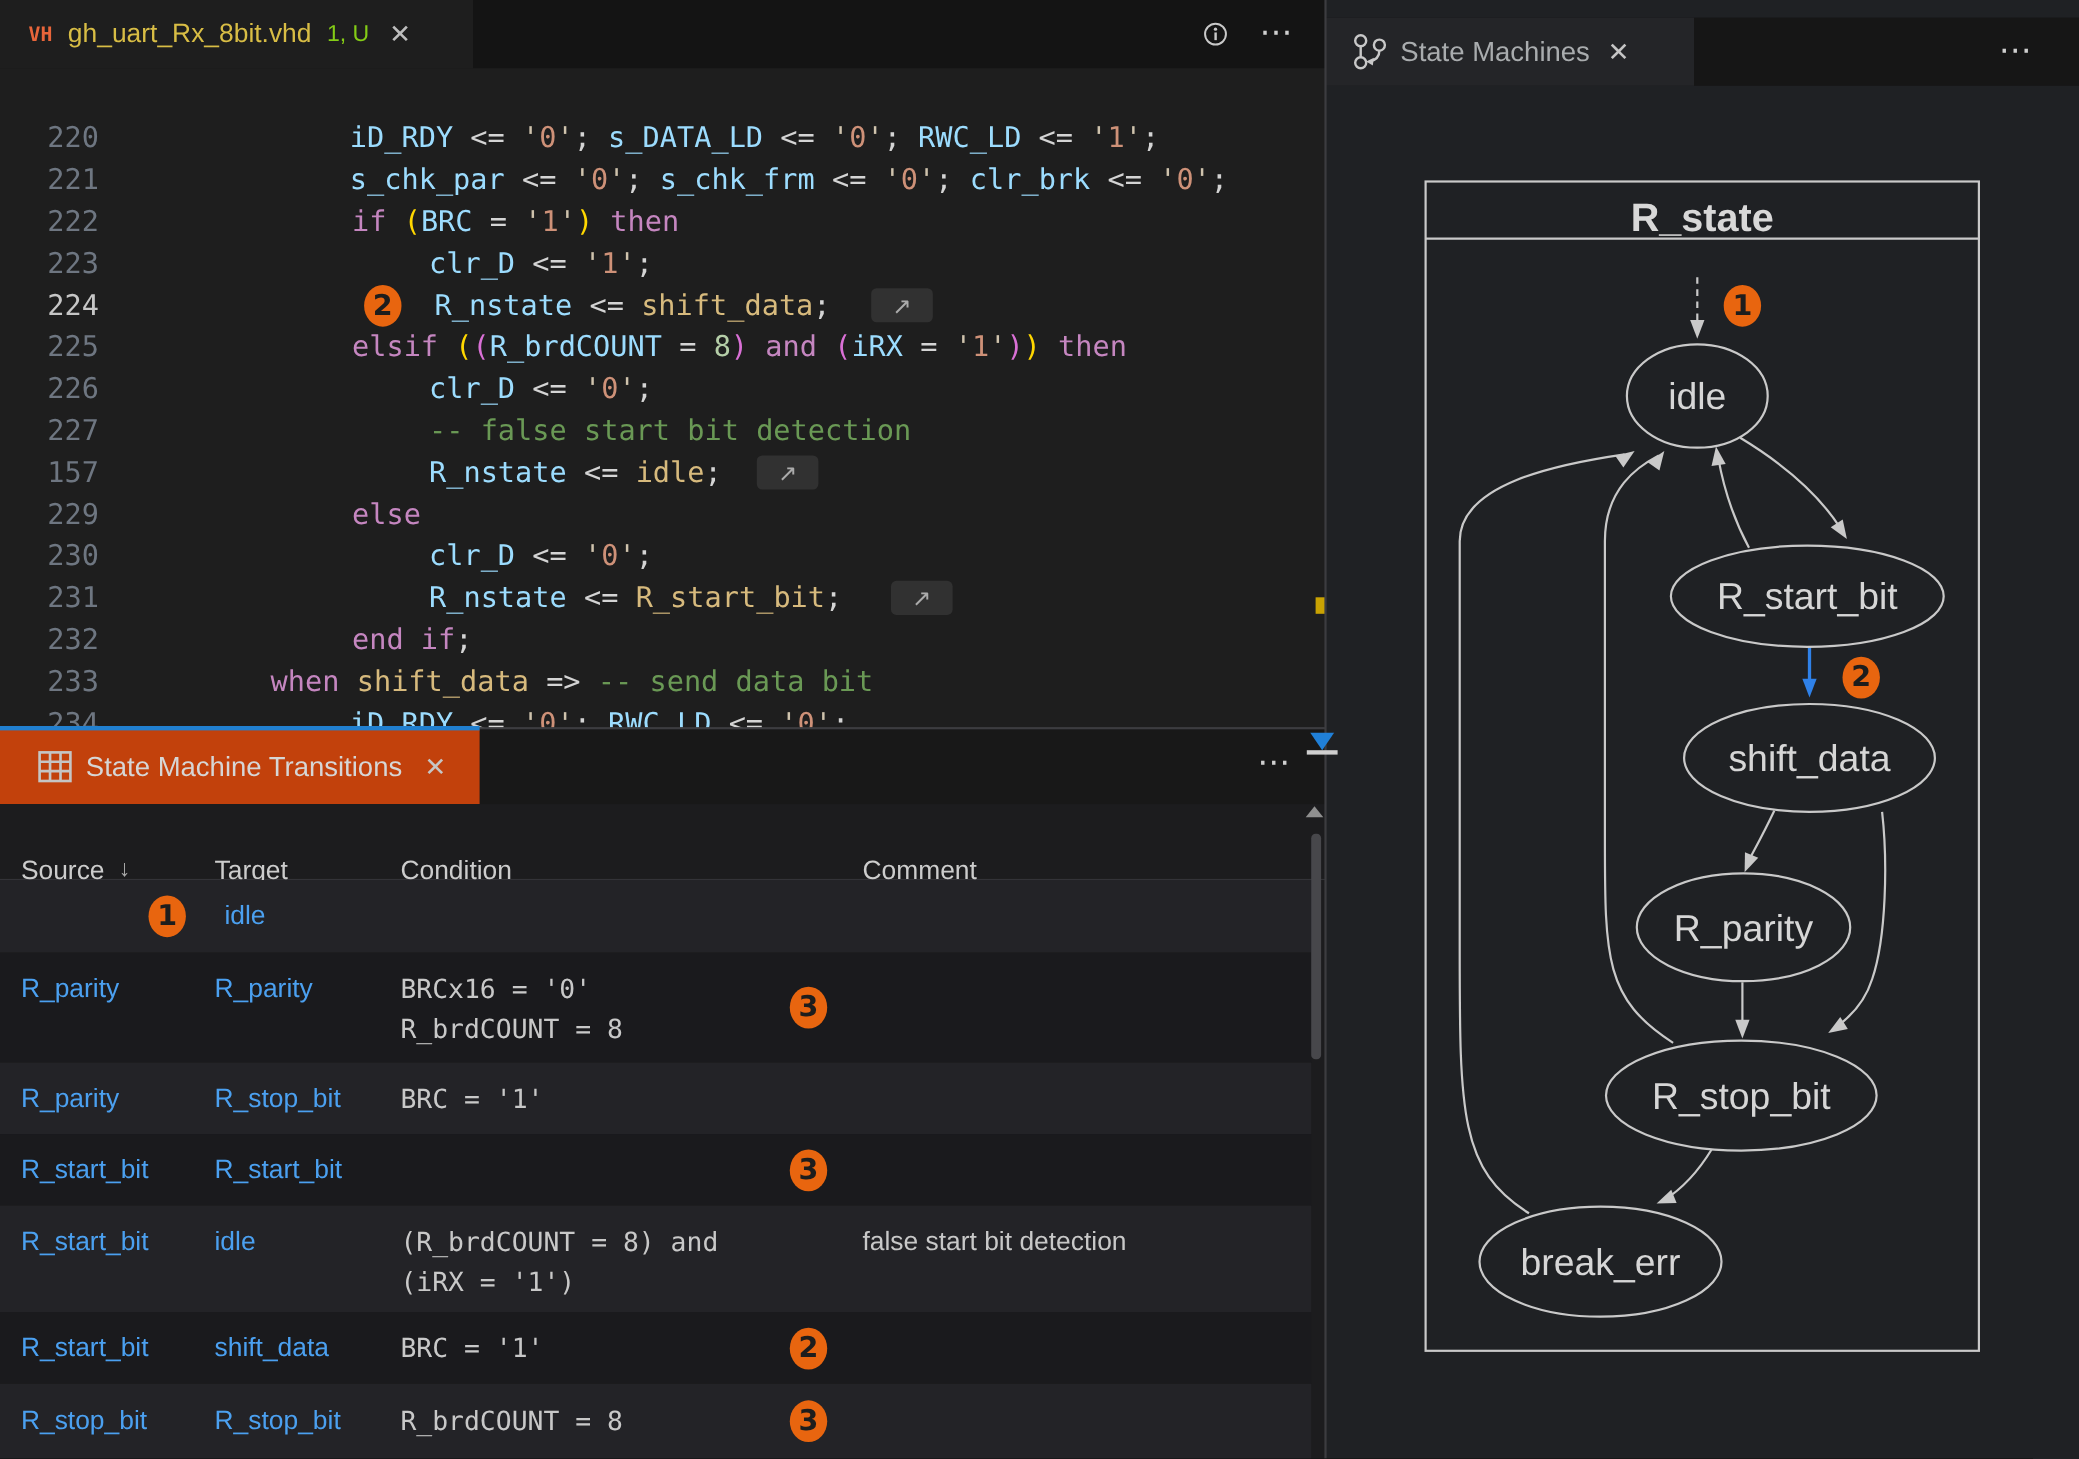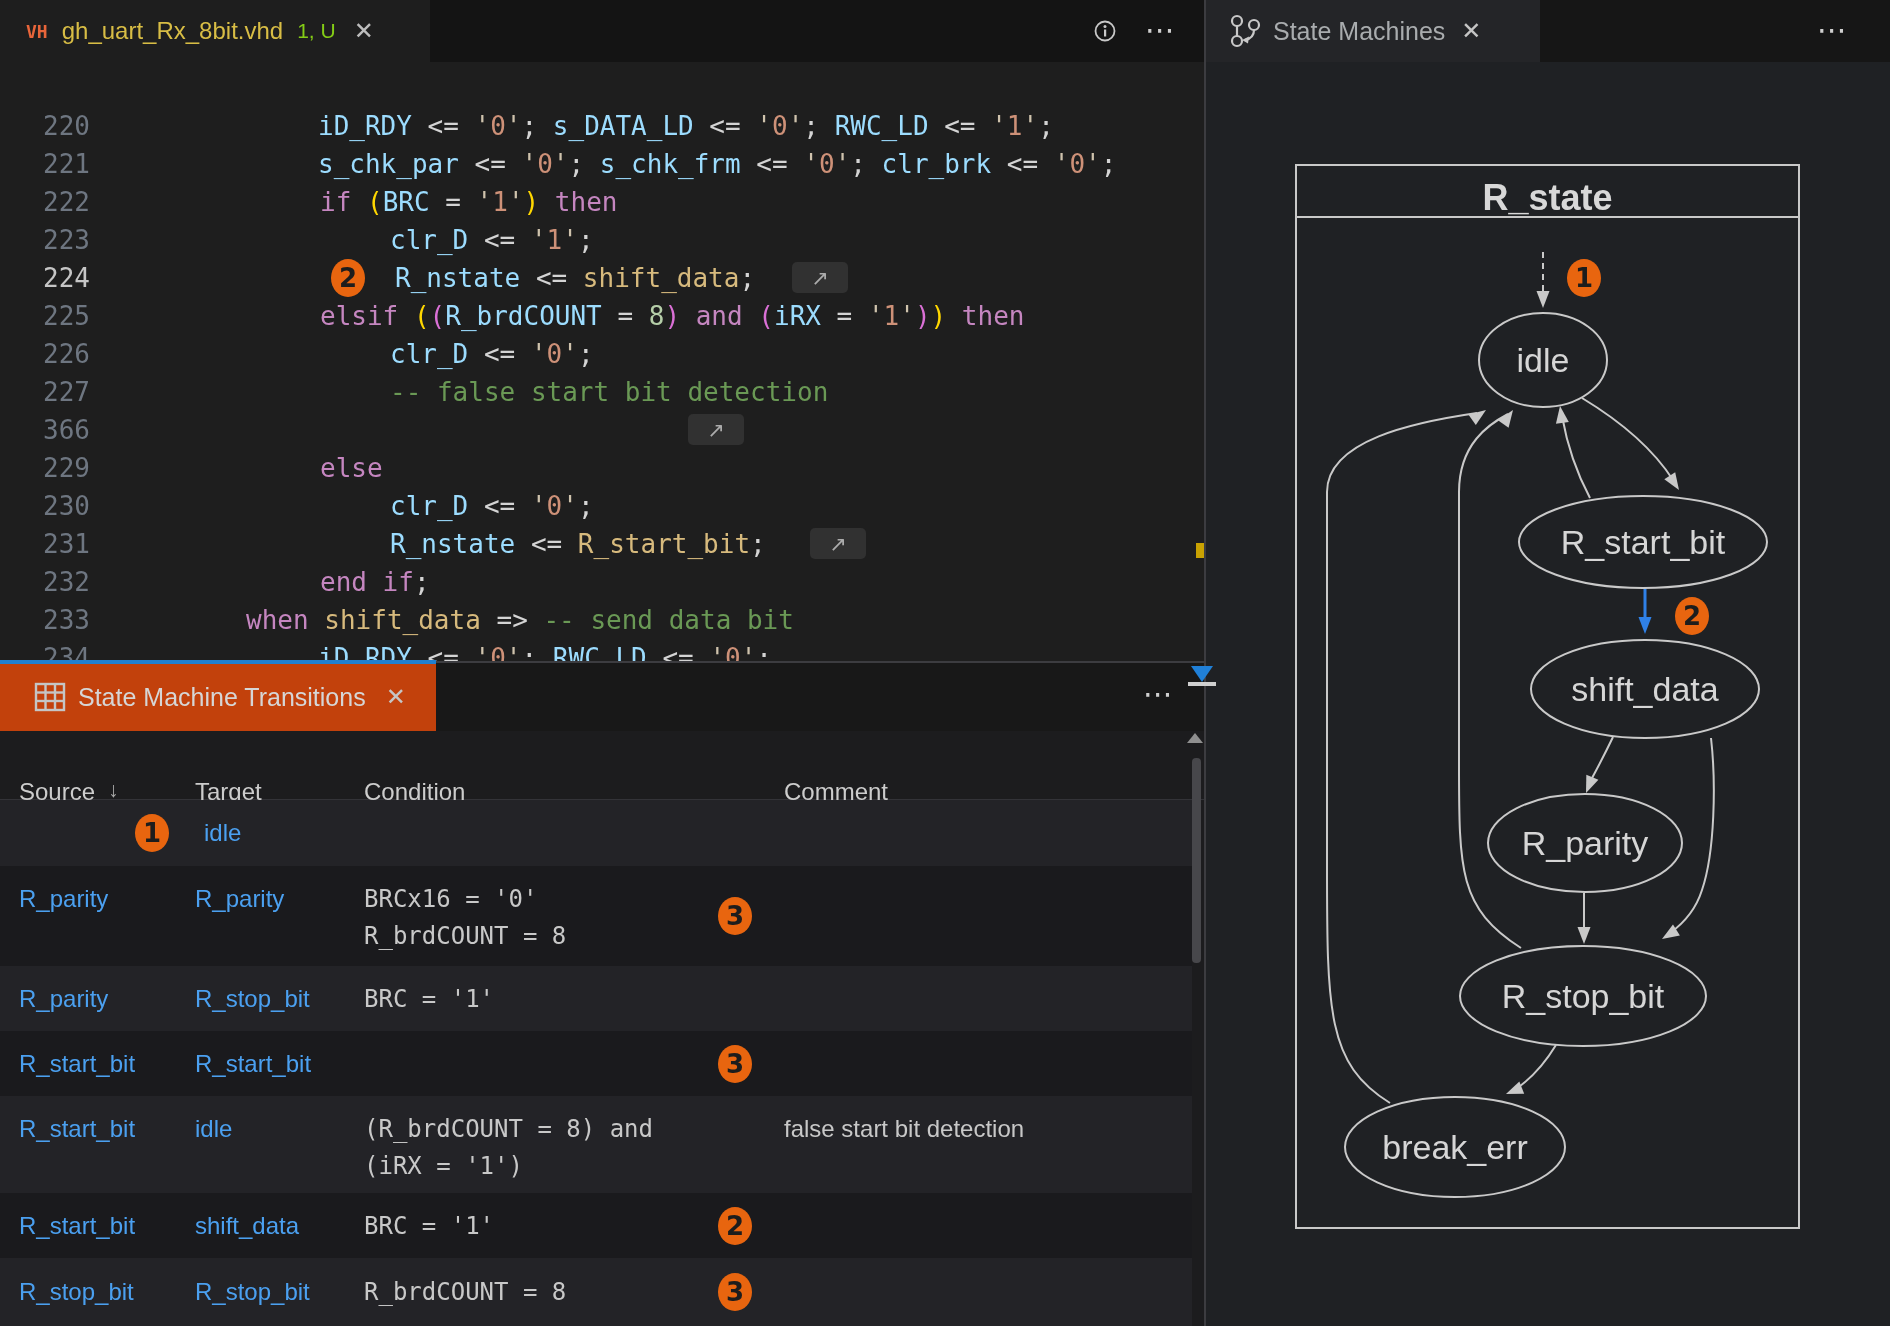--- a/index.html
+++ b/index.html
@@ -36,21 +36,21 @@
   .tk-kw{color:#C586C0} .tk-id{color:#9CDCFE} .tk-st{color:#D7BA7D}
   .tk-op{color:#D4D4D4} .tk-q{color:#cfc3ad} .tk-sv{color:#CE9178}
   .tk-num{color:#B5CEA8} .tk-cm{color:#6A9955} .tk-b1{color:#FFD700} .tk-b2{color:#DA70D6}
   .goto-link { position:absolute; width:56px; height:31px; background:#313131; border-radius:5px;
                color:#ababab; font-size:21px; display:flex; align-items:center; justify-content:center;
                font-family:"DejaVu Sans",sans-serif; z-index:5; }
   #overview-mark { position:absolute; left:1196px; top:543px; width:9px; height:15px; background:#c9a202; z-index:7; }
 
   
   #sm-panel { position:absolute; left:1205px; top:0; width:685px; height:1326px; background:#1f2124; }
-  #sm-tabbar { position:absolute; left:0; top:0; width:685px; height:62px; background:#161616; }
+  #sm-tabbar { position:absolute; left:0; top:16px; width:685px; height:62px; background:#161616; }
   #sm-tab { position:absolute; left:0; top:0; width:335px; height:62px; background:#242528;
             display:flex; align-items:center; }
   #sm-tab .label { color:#a9acae; font-size:25px; margin-left:12px; }
   #sm-tab .tab-close { color:#c5c5c5; margin-left:16px; }
   #v-sep { position:absolute; left:1204px; top:0; width:2px; height:1326px; background:#3c3c40; z-index:8; }
 
   
   #bt-panel { position:absolute; left:0; top:662px; width:1205px; height:664px; background:#1c1c1e; }
   #bt-topline { position:absolute; left:0; top:661px; width:1205px; height:2px; background:#3c3c40; z-index:8; }
   #bt-bluebar { position:absolute; left:0; top:660px; width:436px; height:4px; background:#2180d0; z-index:9; }
@@ -101,21 +101,21 @@
 
   <div id="code-area">
       <div class="code-line" style="top: 45px;"><div class="gutter">220</div><div class="code-text" style="left: 318px;"><span class="tk-id">iD_RDY</span><span class="tk-op"> &lt;= </span><span class="tk-q">'</span><span class="tk-sv">0</span><span class="tk-q">'</span><span class="tk-op">; </span><span class="tk-id">s_DATA_LD</span><span class="tk-op"> &lt;= </span><span class="tk-q">'</span><span class="tk-sv">0</span><span class="tk-q">'</span><span class="tk-op">; </span><span class="tk-id">RWC_LD</span><span class="tk-op"> &lt;= </span><span class="tk-q">'</span><span class="tk-sv">1</span><span class="tk-q">'</span><span class="tk-op">;</span></div></div>
       <div class="code-line" style="top: 83px;"><div class="gutter">221</div><div class="code-text" style="left: 318px;"><span class="tk-id">s_chk_par</span><span class="tk-op"> &lt;= </span><span class="tk-q">'</span><span class="tk-sv">0</span><span class="tk-q">'</span><span class="tk-op">; </span><span class="tk-id">s_chk_frm</span><span class="tk-op"> &lt;= </span><span class="tk-q">'</span><span class="tk-sv">0</span><span class="tk-q">'</span><span class="tk-op">; </span><span class="tk-id">clr_brk</span><span class="tk-op"> &lt;= </span><span class="tk-q">'</span><span class="tk-sv">0</span><span class="tk-q">'</span><span class="tk-op">;</span></div></div>
       <div class="code-line" style="top: 121px;"><div class="gutter">222</div><div class="code-text" style="left: 320px;"><span class="tk-kw">if </span><span class="tk-b1">(</span><span class="tk-id">BRC</span><span class="tk-op"> = </span><span class="tk-q">'</span><span class="tk-sv">1</span><span class="tk-q">'</span><span class="tk-b1">)</span><span class="tk-kw"> then</span></div></div>
       <div class="code-line" style="top: 159px;"><div class="gutter">223</div><div class="code-text" style="left: 390px;"><span class="tk-id">clr_D</span><span class="tk-op"> &lt;= </span><span class="tk-q">'</span><span class="tk-sv">1</span><span class="tk-q">'</span><span class="tk-op">;</span></div></div>
       <div class="code-line" style="top: 197px;"><div class="gutter active">224</div><div class="code-text" style="left: 395px;"><span class="tk-id">R_nstate</span><span class="tk-op"> &lt;= </span><span class="tk-st">shift_data</span><span class="tk-op">;</span></div></div>
       <div class="code-line" style="top: 235px;"><div class="gutter">225</div><div class="code-text" style="left: 320px;"><span class="tk-kw">elsif </span><span class="tk-b1">(</span><span class="tk-b2">(</span><span class="tk-id">R_brdCOUNT</span><span class="tk-op"> = </span><span class="tk-num">8</span><span class="tk-b2">)</span><span class="tk-kw"> and </span><span class="tk-b2">(</span><span class="tk-id">iRX</span><span class="tk-op"> = </span><span class="tk-q">'</span><span class="tk-sv">1</span><span class="tk-q">'</span><span class="tk-b2">)</span><span class="tk-b1">)</span><span class="tk-kw"> then</span></div></div>
       <div class="code-line" style="top: 273px;"><div class="gutter">226</div><div class="code-text" style="left: 390px;"><span class="tk-id">clr_D</span><span class="tk-op"> &lt;= </span><span class="tk-q">'</span><span class="tk-sv">0</span><span class="tk-q">'</span><span class="tk-op">;</span></div></div>
       <div class="code-line" style="top: 311px;"><div class="gutter">227</div><div class="code-text" style="left: 390px;"><span class="tk-cm">-- false start bit detection</span></div></div>
-      <div class="code-line" style="top: 349px;"><div class="gutter">366</div></div>
+      <div class="code-line" style="top: 349px;"><div class="gutter">157</div><div class="code-text" style="left: 390px;"><span class="tk-id">R_nstate</span><span class="tk-op"> &lt;= </span><span class="tk-st">idle</span><span class="tk-op">;</span></div></div>
       <div class="code-line" style="top: 387px;"><div class="gutter">229</div><div class="code-text" style="left: 320px;"><span class="tk-kw">else</span></div></div>
       <div class="code-line" style="top: 425px;"><div class="gutter">230</div><div class="code-text" style="left: 390px;"><span class="tk-id">clr_D</span><span class="tk-op"> &lt;= </span><span class="tk-q">'</span><span class="tk-sv">0</span><span class="tk-q">'</span><span class="tk-op">;</span></div></div>
       <div class="code-line" style="top: 463px;"><div class="gutter">231</div><div class="code-text" style="left: 390px;"><span class="tk-id">R_nstate</span><span class="tk-op"> &lt;= </span><span class="tk-st">R_start_bit</span><span class="tk-op">;</span></div></div>
       <div class="code-line" style="top: 501px;"><div class="gutter">232</div><div class="code-text" style="left: 320px;"><span class="tk-kw">end if</span><span class="tk-op">;</span></div></div>
       <div class="code-line" style="top: 539px;"><div class="gutter">233</div><div class="code-text" style="left: 246px;"><span class="tk-kw">when </span><span class="tk-st">shift_data</span><span class="tk-op"> =&gt; </span><span class="tk-cm">-- send data bit</span></div></div>
       <div class="code-line" style="top: 577px;"><div class="gutter">234</div><div class="code-text" style="left: 318px;"><span class="tk-id">iD_RDY</span><span class="tk-op"> &lt;= </span><span class="tk-q">'</span><span class="tk-sv">0</span><span class="tk-q">'</span><span class="tk-op">; </span><span class="tk-id">RWC_LD</span><span class="tk-op"> &lt;= </span><span class="tk-q">'</span><span class="tk-sv">0</span><span class="tk-q">'</span><span class="tk-op">;</span></div></div>
     </div>
   <div id="overview-mark"></div>
 
   <div id="sm-panel">

